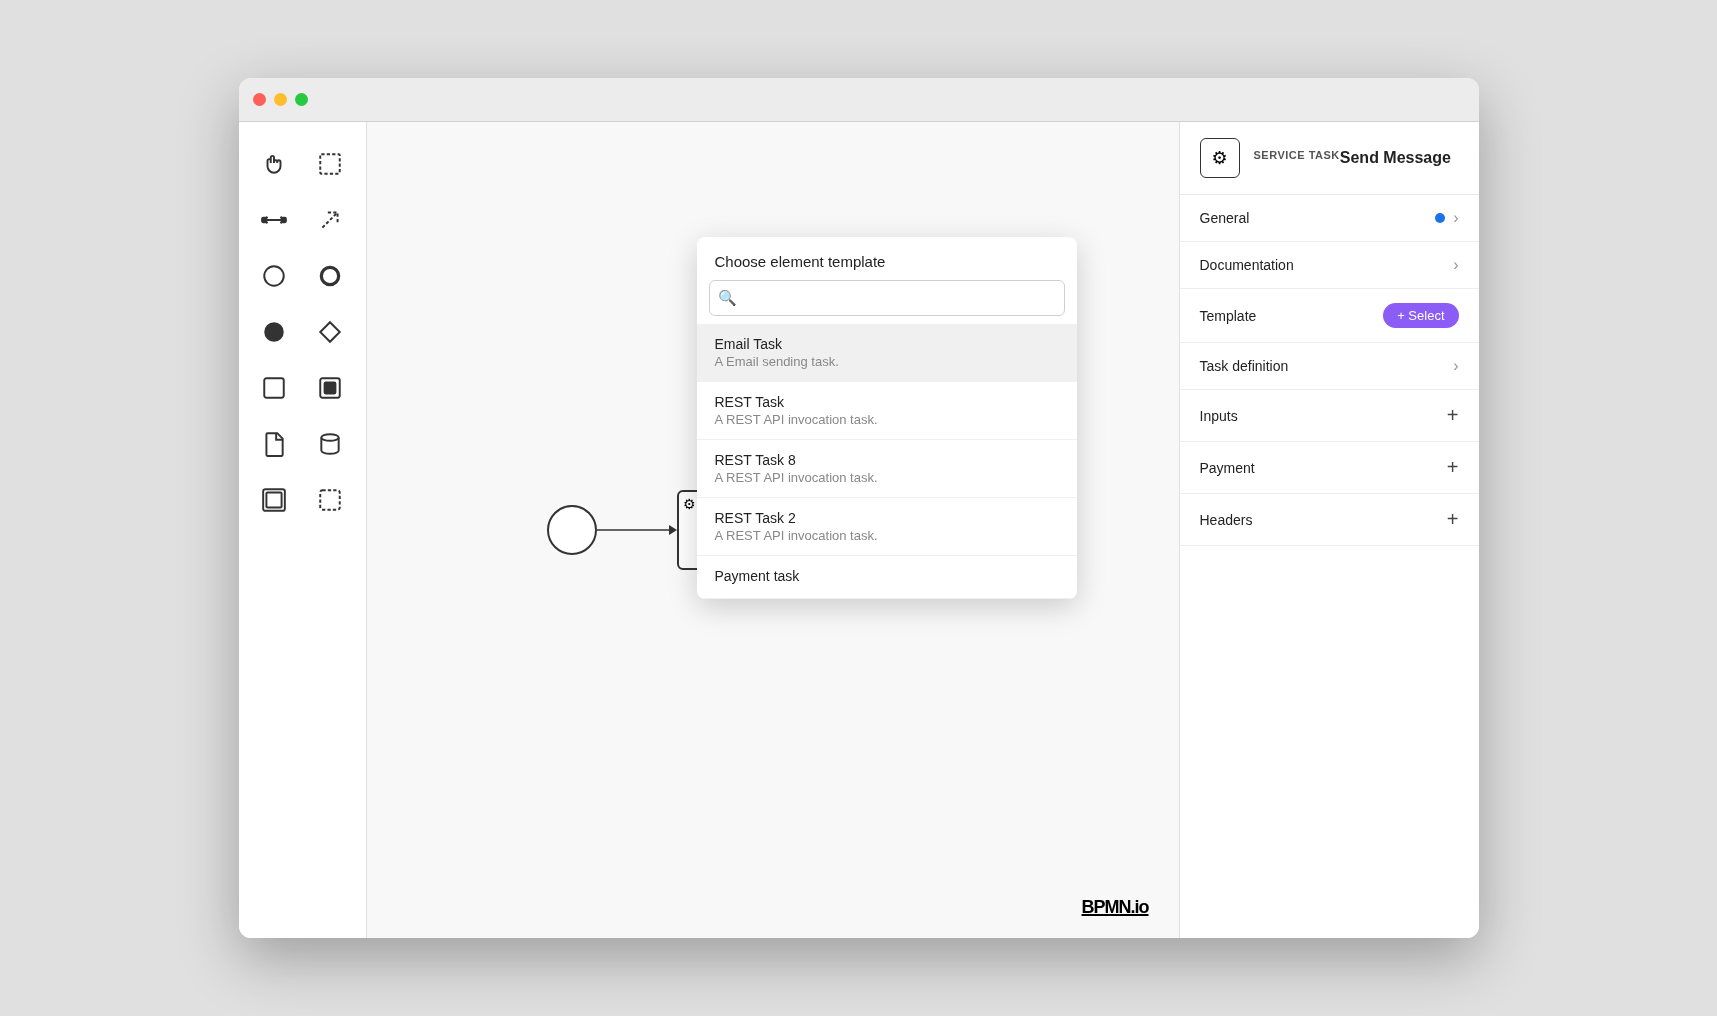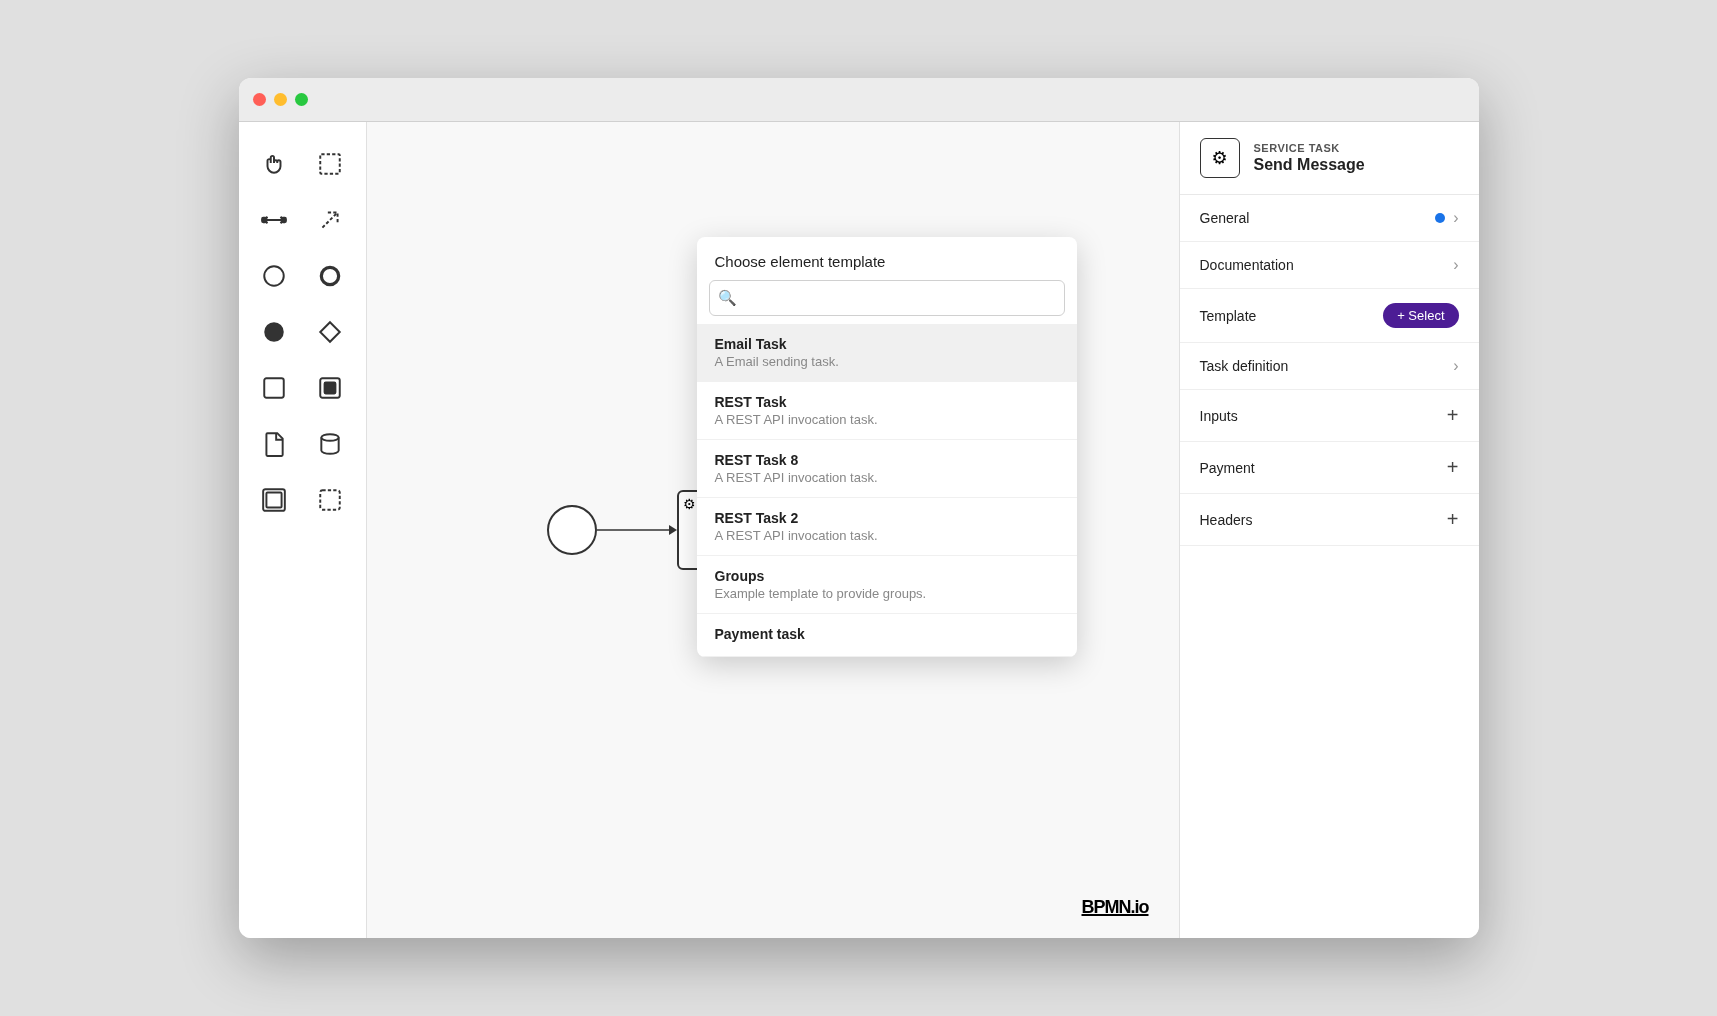--- a/index.html
+++ b/index.html
@@ -200,21 +200,21 @@
       overflow-y: auto;
     }
     .template-item {
       padding: 12px 18px;
       cursor: pointer;
       border-bottom: 1px solid #f0f0f0;
     }
     .template-item.highlighted { background: #f0f0f0; }
     .template-item-name {
       font-size: 14px;
-      font-weight: 700;
+      font-weight: 400;
       color: #222;
       margin-bottom: 2px;
     }
     .template-item-desc {
       font-size: 13px;
       color: #888;
     }
     
     .right-panel {
       width: 300px;
@@ -237,21 +237,21 @@
       border: 1.5px solid #333;
       border-radius: 6px;
       display: flex;
       align-items: center;
       justify-content: center;
       font-size: 18px;
       flex-shrink: 0;
     }
     .panel-header-info {
       display: flex;
-      flex-direction: column;
+      flex-direction: row;
     }
     .panel-header-subtitle {
       font-size: 11px;
       font-weight: 700;
       color: #555;
       letter-spacing: 0.5px;
       text-transform: uppercase;
       margin-bottom: 2px;
     }
     .panel-header-title {
@@ -286,21 +286,21 @@
     .panel-chevron {
       color: #999;
       font-size: 16px;
     }
     .panel-plus {
       font-size: 20px;
       color: #444;
       font-weight: 300;
     }
     .template-select-btn {
-      background: #4c1d95;
+      background: #8b5cf6;
       color: white;
       border: none;
       border-radius: 20px;
       padding: 5px 14px;
       font-size: 13px;
       font-weight: 500;
       cursor: pointer;
       display: flex;
       align-items: center;
       gap: 4px;
@@ -460,24 +460,20 @@
   </div>
             <div class="template-item">
     <div class="template-item-name">REST Task 8</div>
     <div class="template-item-desc">A REST API invocation task.</div>
   </div>
             <div class="template-item">
     <div class="template-item-name">REST Task 2</div>
     <div class="template-item-desc">A REST API invocation task.</div>
   </div>
             <div class="template-item">
-    <div class="template-item-name">Groups</div>
-    <div class="template-item-desc">Example template to provide groups.</div>
-  </div>
-            <div class="template-item">
     <div class="template-item-name">Payment task</div>
 
   </div>
           </div>
       </div>
     </div>
 
     <div class="right-panel">
       <div class="panel-header">
         <div class="panel-header-icon">⚙</div>

